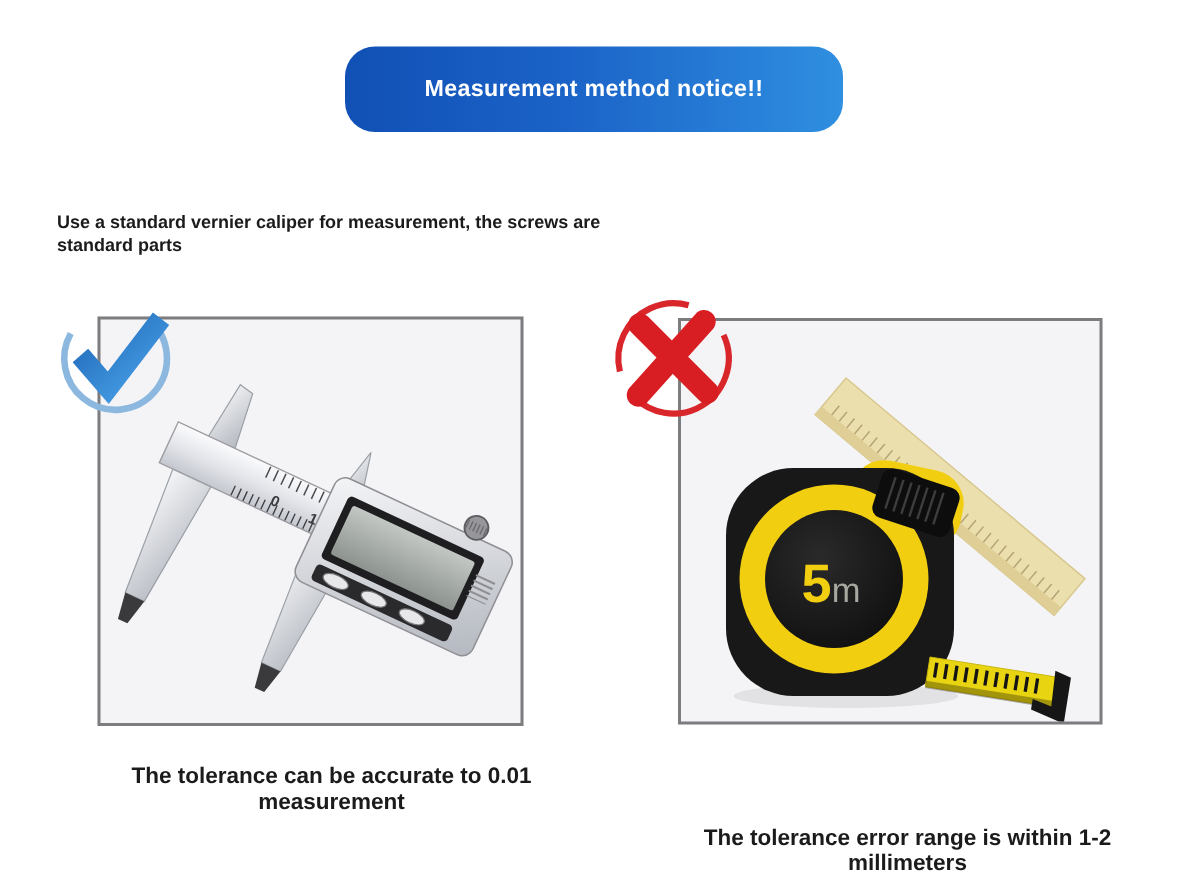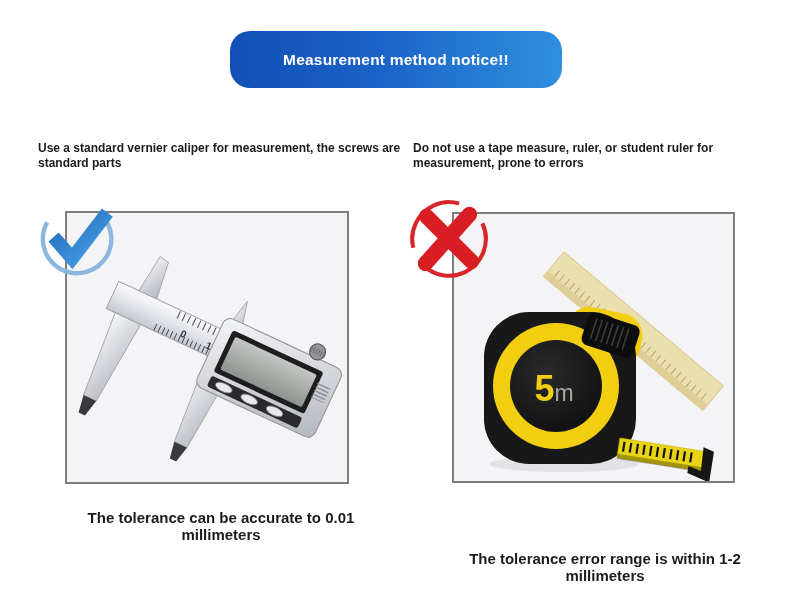--- a/index.html
+++ b/index.html
@@ -42,21 +42,20 @@
 </head>
 <body>
 
 <div class="canvas">
 
   <div class="banner">
     <span class="banner-title">Measurement method notice!!</span>
   </div>
 
   <div class="heading left">Use a standard vernier caliper for measurement, the screws are standard parts</div>
-  <div class="heading right">Do not use a tape measure, ruler, or student ruler for measurement, prone to errors</div>
 
   <div class="img-box left">
     <svg width="280" height="269" viewBox="0 0 280 269">
       <defs>
         <linearGradient id="metalBeam" x1="0" y1="0" x2="0" y2="1">
           <stop offset="0" stop-color="#fbfbfd"></stop>
             <stop offset="0.5" stop-color="#e3e5ea"></stop>
             <stop offset="1" stop-color="#c4c7ce"></stop>
         </linearGradient>
         <linearGradient id="metalBody" x1="0" y1="0" x2="1" y2="1">
@@ -162,16 +161,16 @@
   </div>
 
   <div class="mark cross">
     <svg width="92" height="92" viewBox="0 0 90 90">
       <circle cx="46" cy="42" r="36" fill="none" stroke="#d8262b" stroke-width="4" stroke-dasharray="100 20 75 40" transform="rotate(-25 46 42)"></circle>
       <path d="M24 20 L68 64" fill="none" stroke="#d81e22" stroke-width="15" stroke-linecap="round"></path>
       <path d="M66 18 L23 66" fill="none" stroke="#d81e22" stroke-width="15" stroke-linecap="round"></path>
     </svg>
   </div>
 
-  <div class="caption left">The tolerance can be accurate to 0.01 millimeters</div>
+  <div class="caption left">The tolerance can be accurate to 0.01 measurement</div>
   <div class="caption right">The tolerance error range is within 1-2 millimeters</div>
 
 </div>
 
 </body></html>

